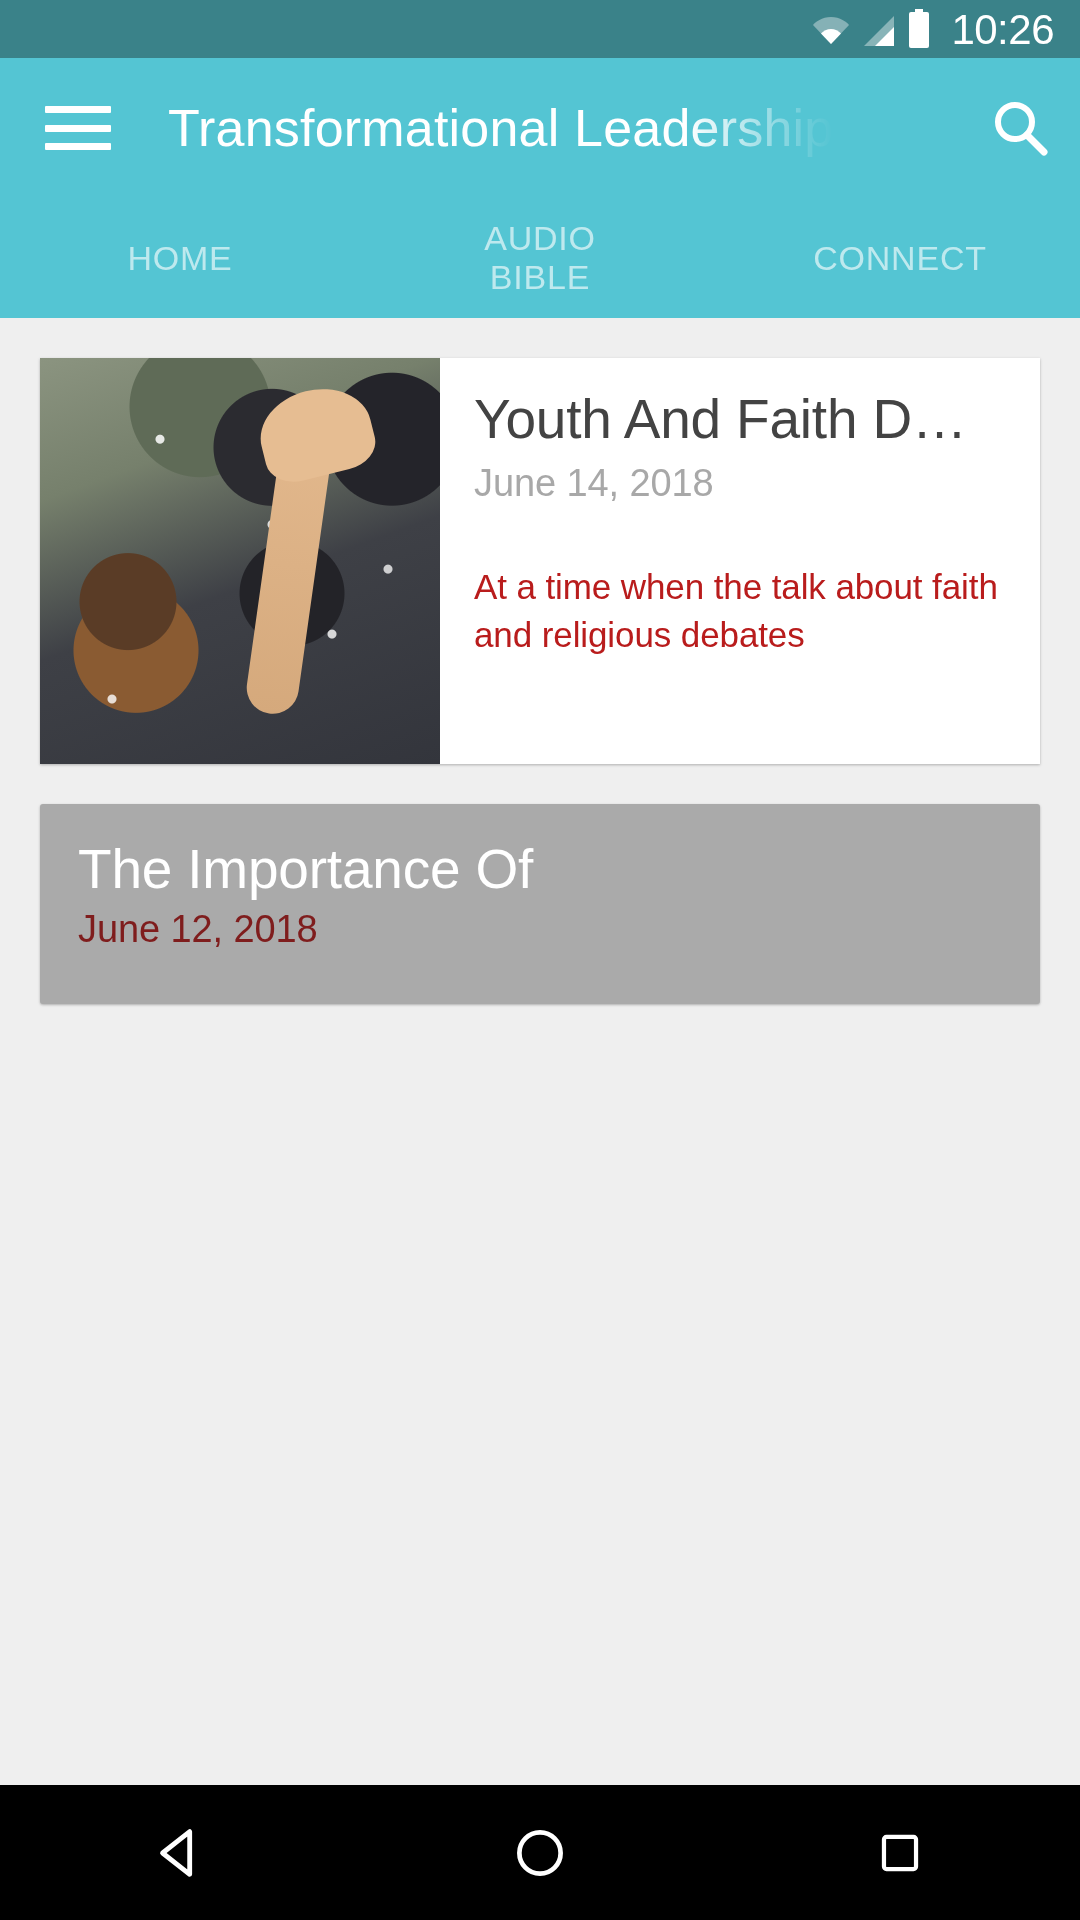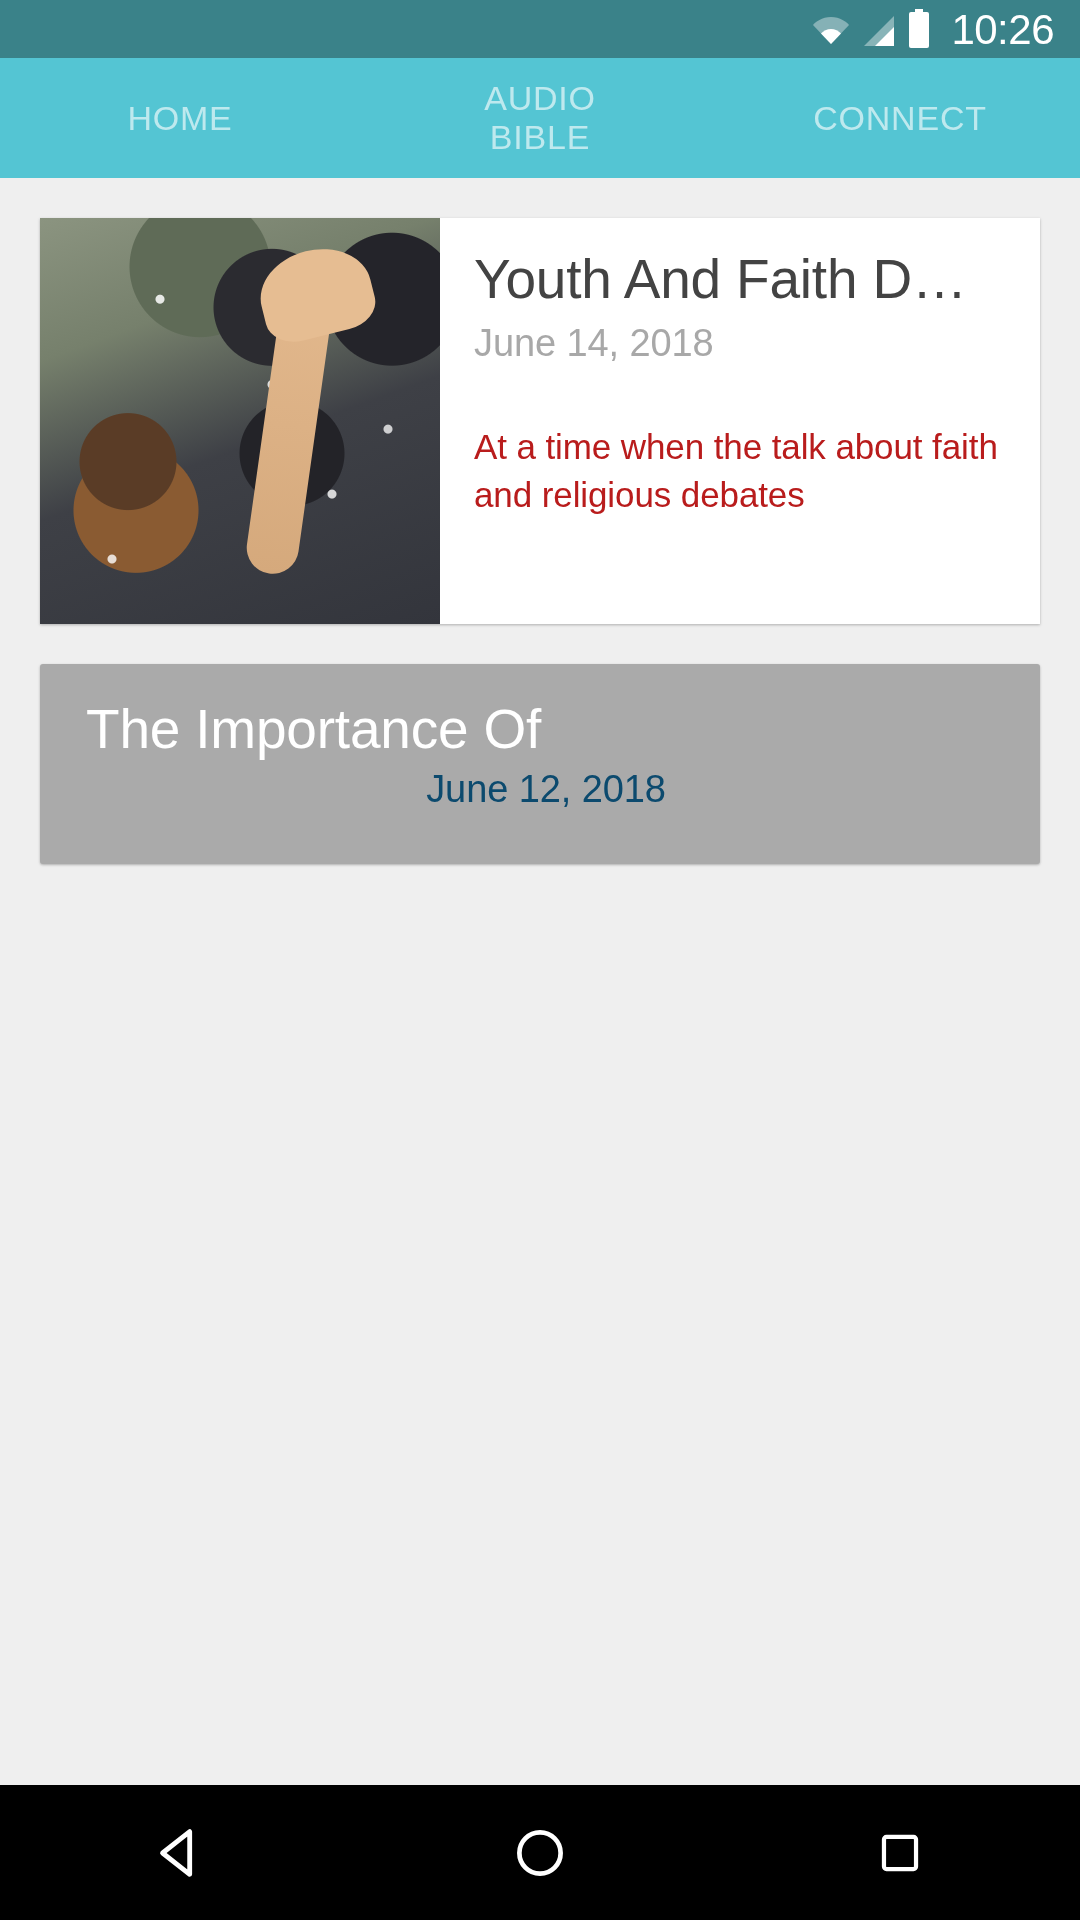--- a/index.html
+++ b/index.html
@@ -77,21 +77,21 @@
   
   .content { position: relative; height: 1147px; background: #efefef; overflow: hidden; }
 
   .card {
     position: relative; margin: 0 40px; background: #ffffff;
     box-shadow: 0 1px 3px rgba(0,0,0,0.18), 0 1px 2px rgba(0,0,0,0.10);
     display: flex; overflow: hidden; cursor: pointer;
   }
   .card.spaced-1 { margin-top: 40px; }
   .card.spaced-2 { margin-top: 40px; }
-  .card.spaced-3 { margin-top: 40px; padding-left: 8px; }
+  .card.spaced-3 { margin-top: 40px; }
 
   .card-img { flex: none; width: 400px; position: relative; overflow: hidden; }
   .card-body { flex: 1 1 auto; padding: 30px 34px 26px 34px; min-width: 0; }
   .card-body.right-pad { padding: 30px 30px 26px 38px; }
 
   .card-title {
     color: #434343; font-size: 55px; font-weight: 400;
     line-height: 1.16; letter-spacing: -0.2px; margin-bottom: 10px;
   }
   .card-date {
@@ -100,21 +100,21 @@
   .card-excerpt {
     margin-top: 58px; color: #b91c1c; font-size: 35px;
     line-height: 1.37; letter-spacing: -0.1px;
   }
   .card-excerpt.tight { margin-top: 64px; }
 
   
   .card.overlay { background: #aaaaaa; border-radius: 3px; }
   .card.overlay .card-body { padding: 34px 34px 40px 38px; }
   .card.overlay .card-title { color: #ffffff; margin-bottom: 6px; }
-  .card.overlay .card-date  { color: #0c4a6e; text-align: center; }
+  .card.overlay .card-date  { color: #7f1d1d; }
 
   
   .photo { position: absolute; inset: 0; }
   .ph-crowd {
     background:
       radial-gradient(circle at 22% 60%, #5a3c26 0 48px, transparent 49px),
       radial-gradient(circle at 24% 72%, #8a5b32 0 62px, transparent 63px),
       radial-gradient(circle at 58% 22%, #2b2b30 0 58px, transparent 59px),
       radial-gradient(circle at 88% 20%, #24242a 0 66px, transparent 67px),
       radial-gradient(circle at 63% 58%, #232328 0 52px, transparent 53px),
@@ -189,20 +189,36 @@
       <span class="bat-ico">
         <svg viewBox="0 0 22 40" width="22" height="40">
           <rect x="7" y="0" width="8" height="4" fill="#ffffff"></rect>
           <rect x="1" y="3" width="20" height="36" rx="2" fill="#ffffff"></rect>
         </svg>
       </span>
     </div>
     <div class="clock">10:26</div>
   </div>
 
+  <div class="app-bar">
+    <div class="ham">
+      <i></i>
+        <i></i>
+        <i></i>
+    </div>
+    <div class="app-title-wrap">
+      <div class="app-title">Transformational Leadership</div>
+    </div>
+    <div class="search-btn">
+      <svg viewBox="0 0 64 64" width="64" height="64">
+        <circle cx="27" cy="26" r="17" fill="none" stroke="#ffffff" stroke-width="6"></circle>
+        <line x1="39" y1="39" x2="56" y2="56" stroke="#ffffff" stroke-width="7" stroke-linecap="round"></line>
+      </svg>
+    </div>
+  </div>
 
   <div class="tab-bar">
     <div class="tab">
       <div class="tab-label">HOME</div>
       <span class="indicator"></span>
     </div>
     <div class="tab">
       <div class="tab-label" style="white-space: pre-line;">AUDIO
 BIBLE</div>
       <span class="indicator"></span>

